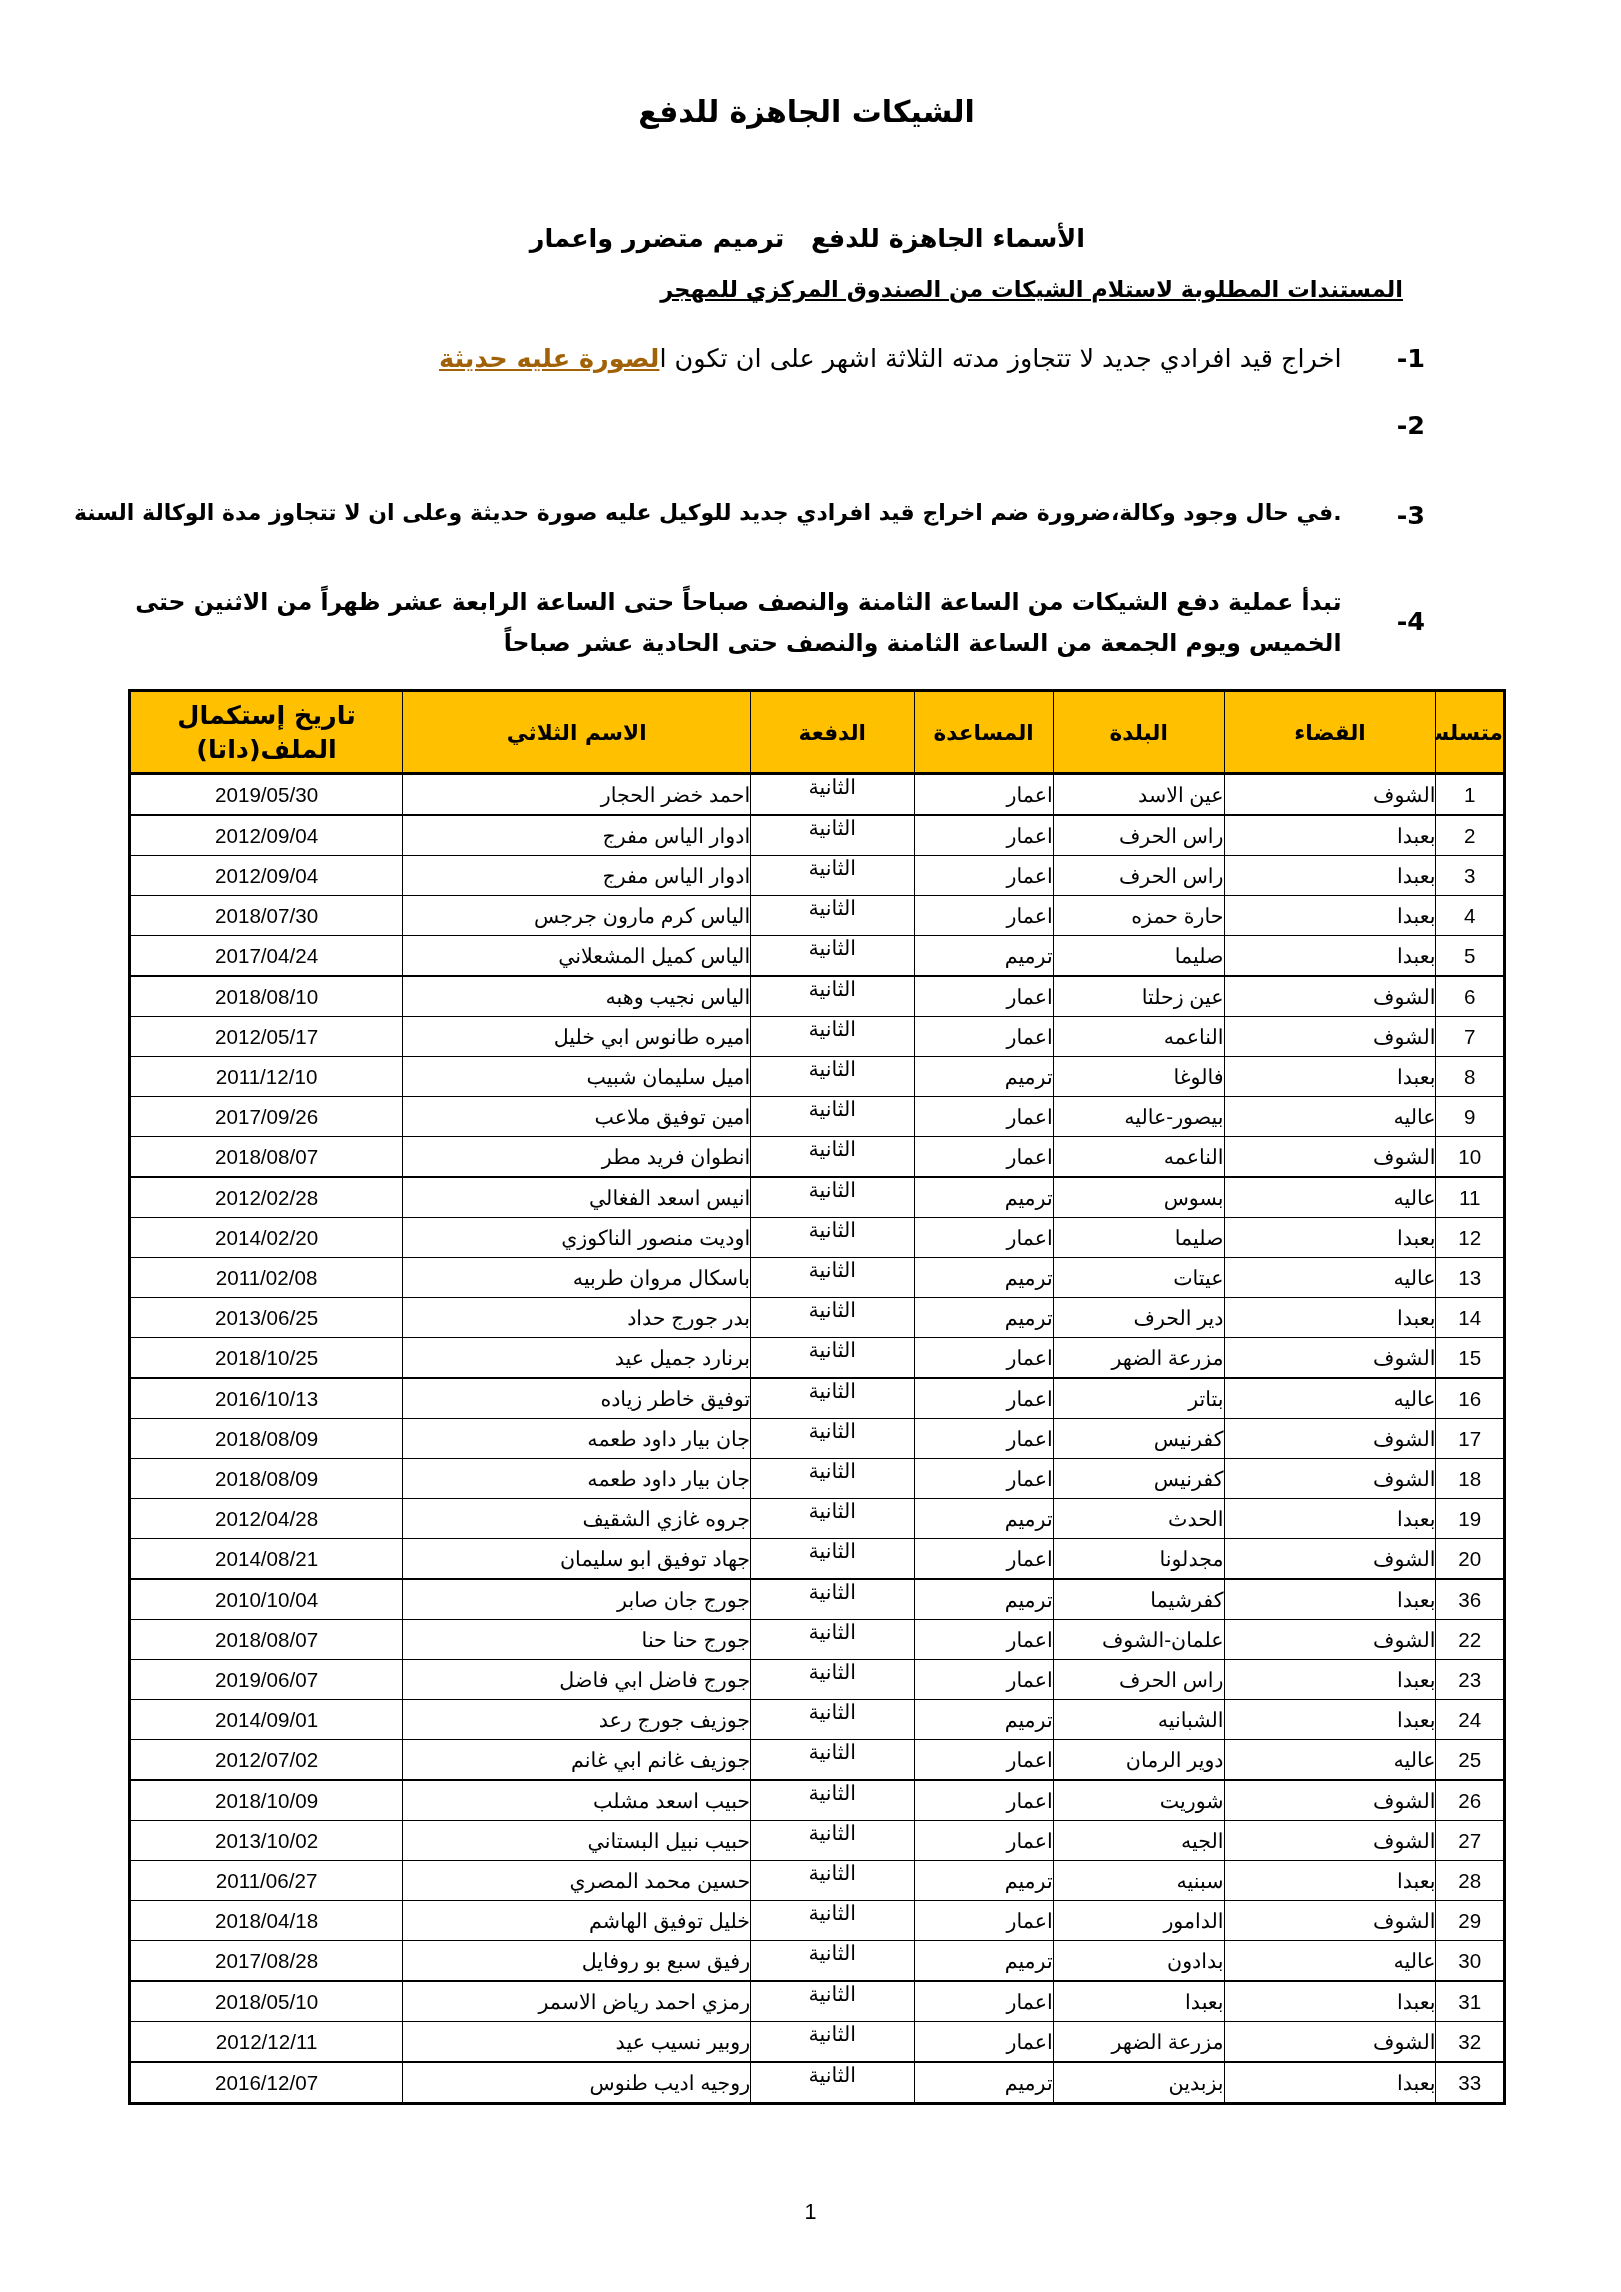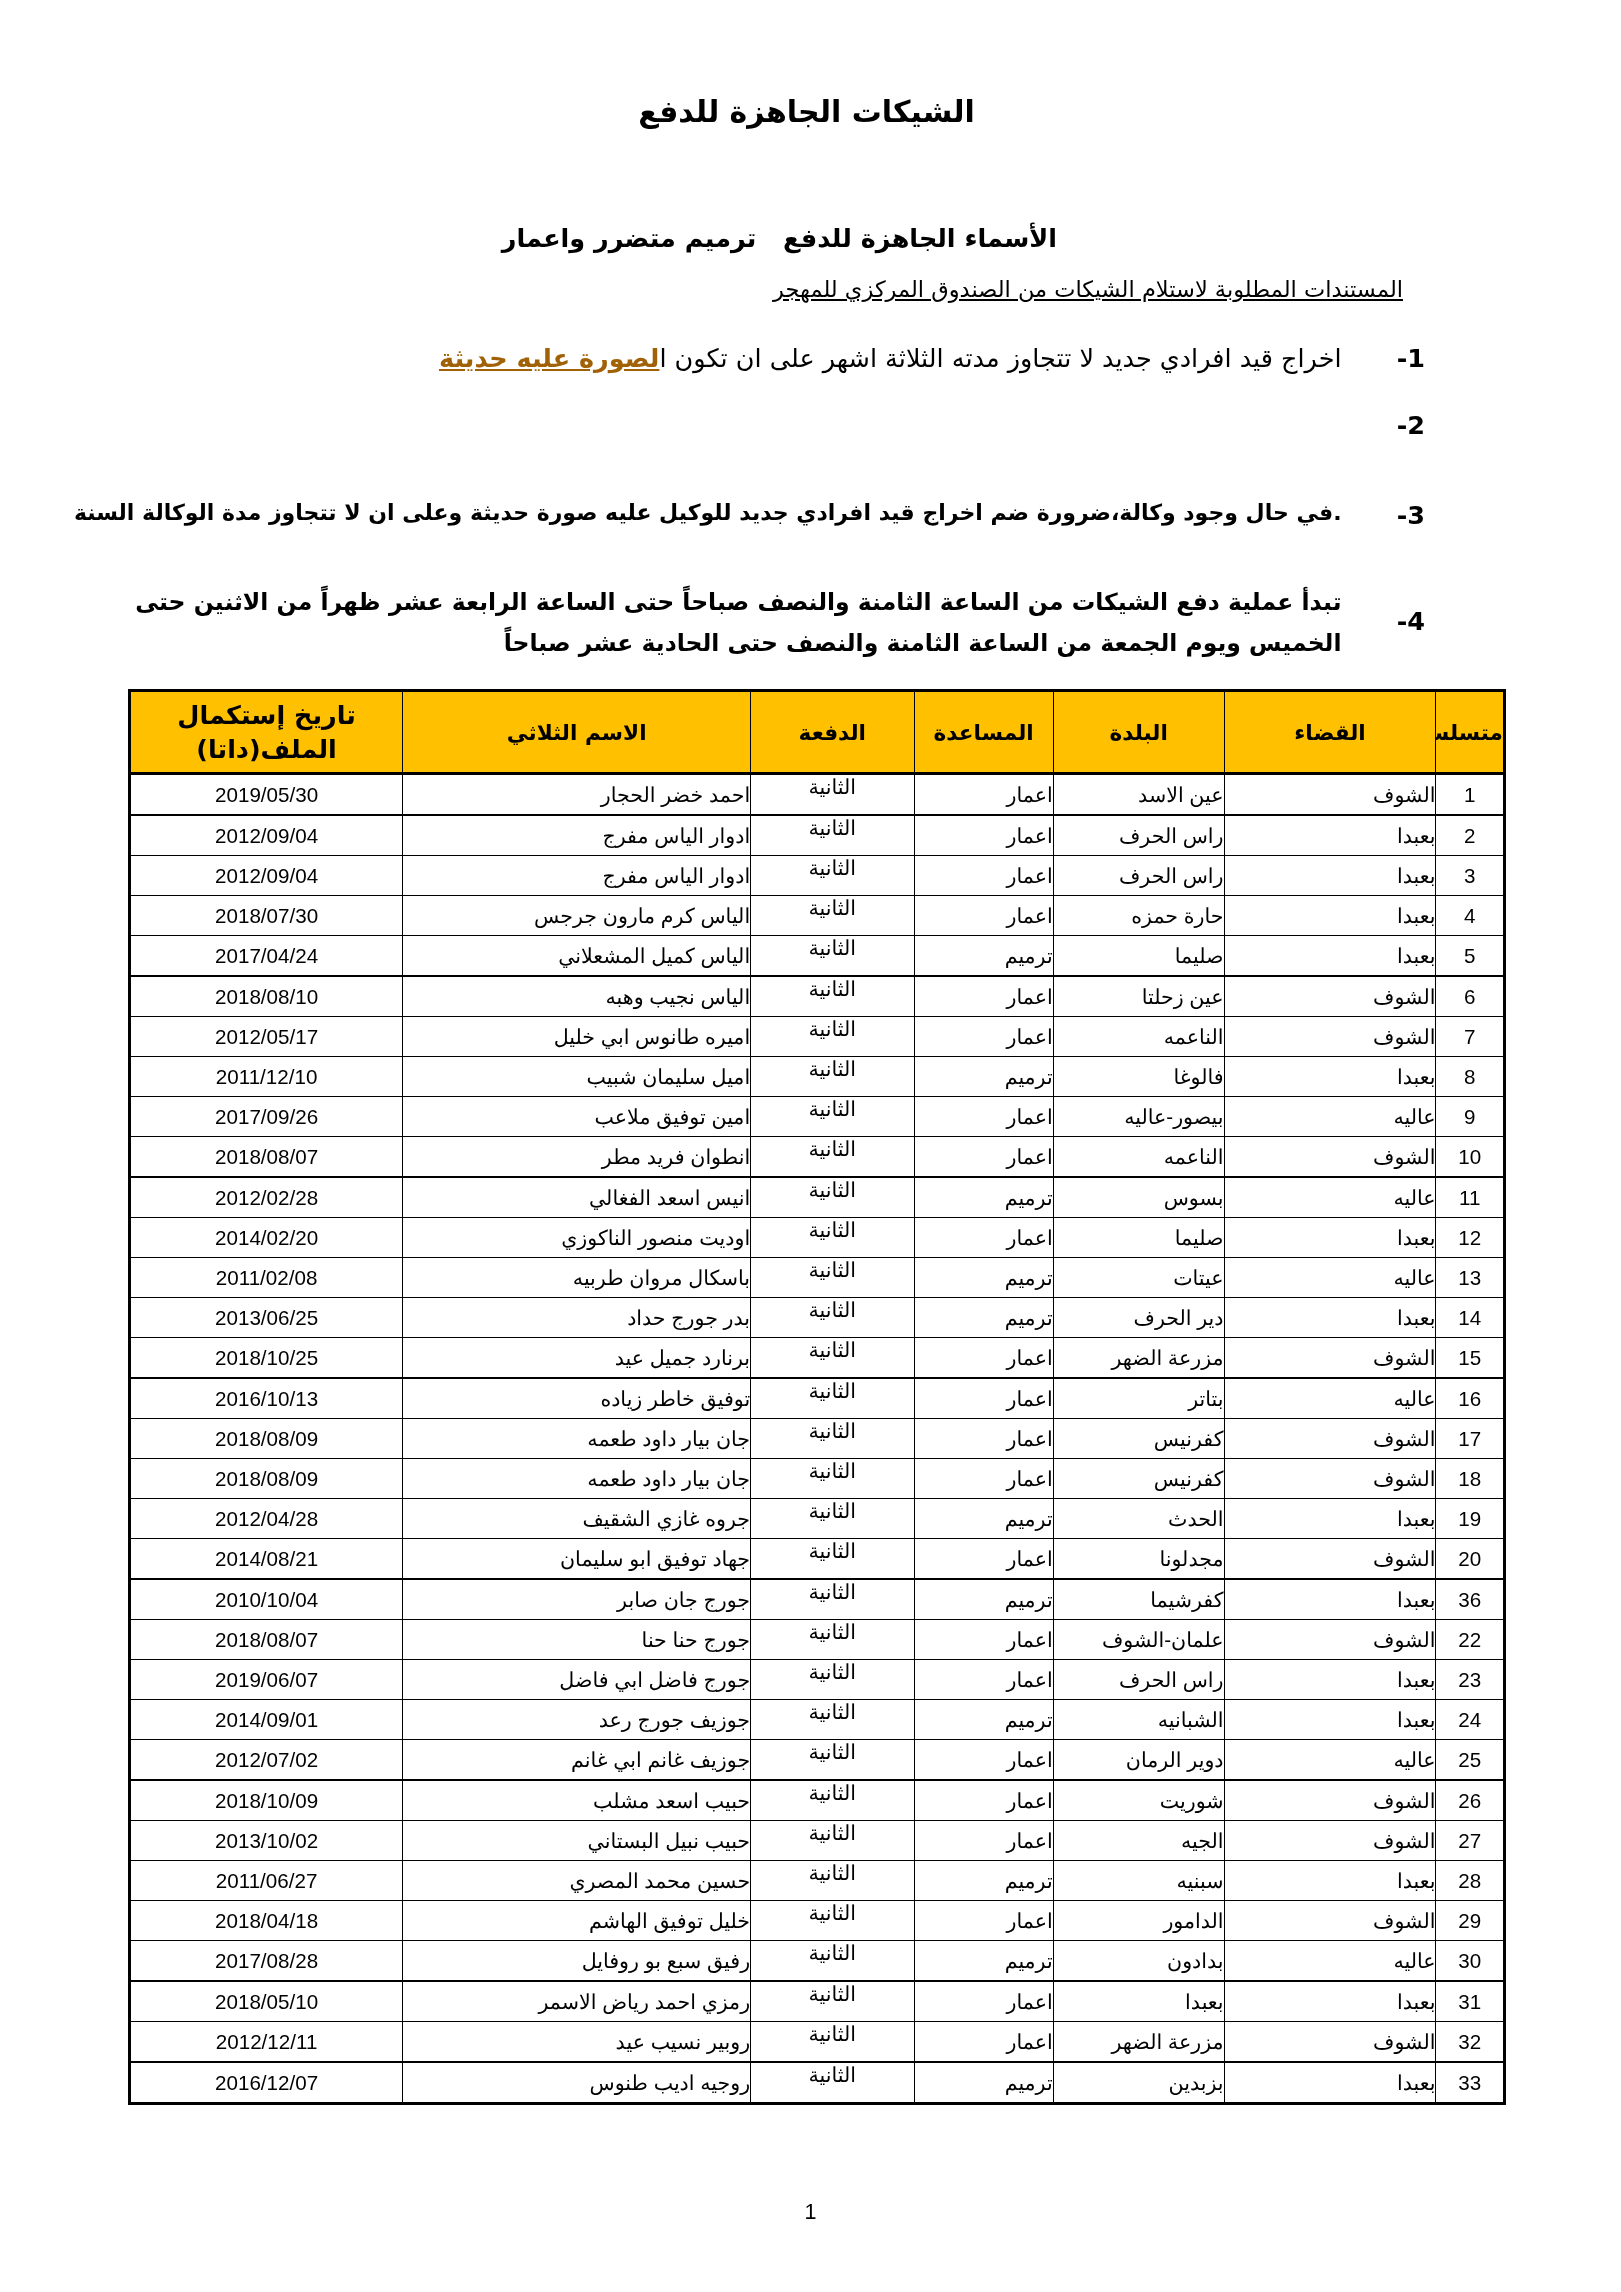--- a/index.html
+++ b/index.html
@@ -5,26 +5,26 @@
   html, body { margin: 0; padding: 0; background: #ffffff; }
   body {
     width: 1621px; height: 2293px; position: relative; overflow: hidden;
     font-family: "DejaVu Sans", sans-serif; color: #000;
   }
   .title {
     position: absolute; top: 94px; left: 0; width: 1613px; text-align: center;
     font-size: 30px; font-weight: bold; direction: rtl;
   }
   .subtitle {
-    position: absolute; top: 223px; right: 564px; direction: rtl;
+    position: absolute; top: 223px; right: 536px; direction: rtl;
     font-size: 25.5px; font-weight: bold; white-space: pre;
   }
   .req-heading {
     position: absolute; top: 276px; right: 218px; direction: rtl;
-    font-size: 22.5px; font-weight: normal; text-decoration: underline; white-space: nowrap;
+    font-size: 22.5px; font-weight: bold; text-decoration: underline; white-space: nowrap;
   }
   .item {
     position: absolute; right: 196px; direction: rtl; display: flex; align-items: flex-start;
   }
   .item .num {
     width: 59px; flex: none; font-size: 25.5px; font-weight: bold; text-align: right;
     direction: ltr; unicode-bidi: bidi-override; margin-left: 24.5px;
   }
   .item .txt { font-size: 25.5px; white-space: nowrap; }
   .item1 { top: 343px; }

